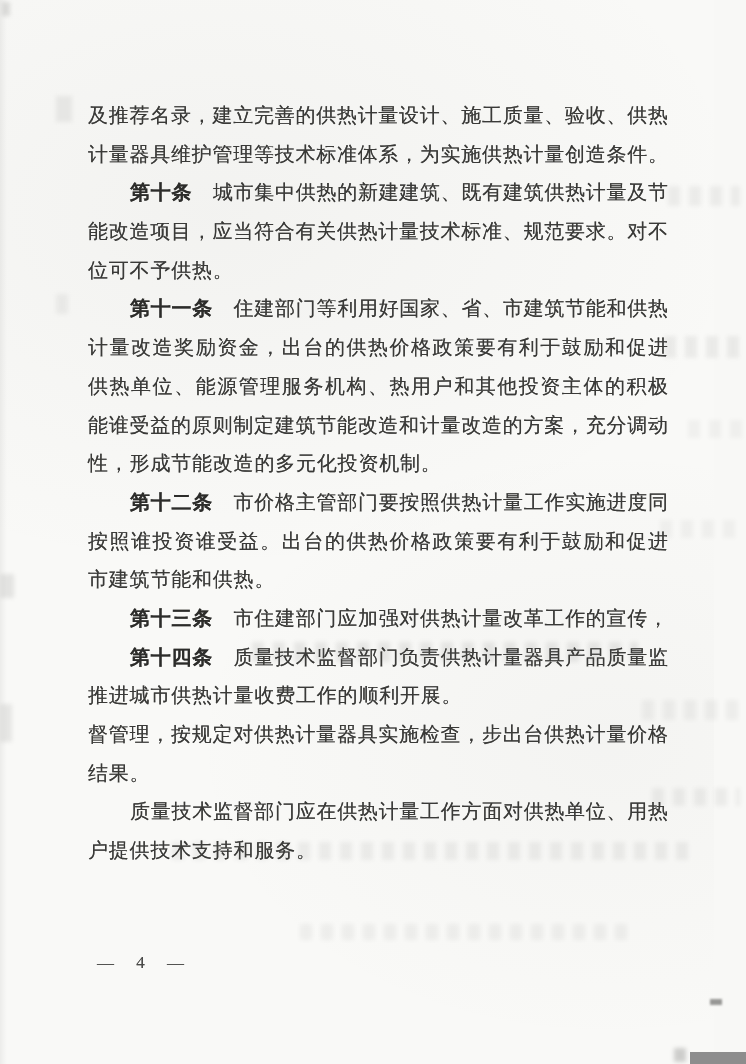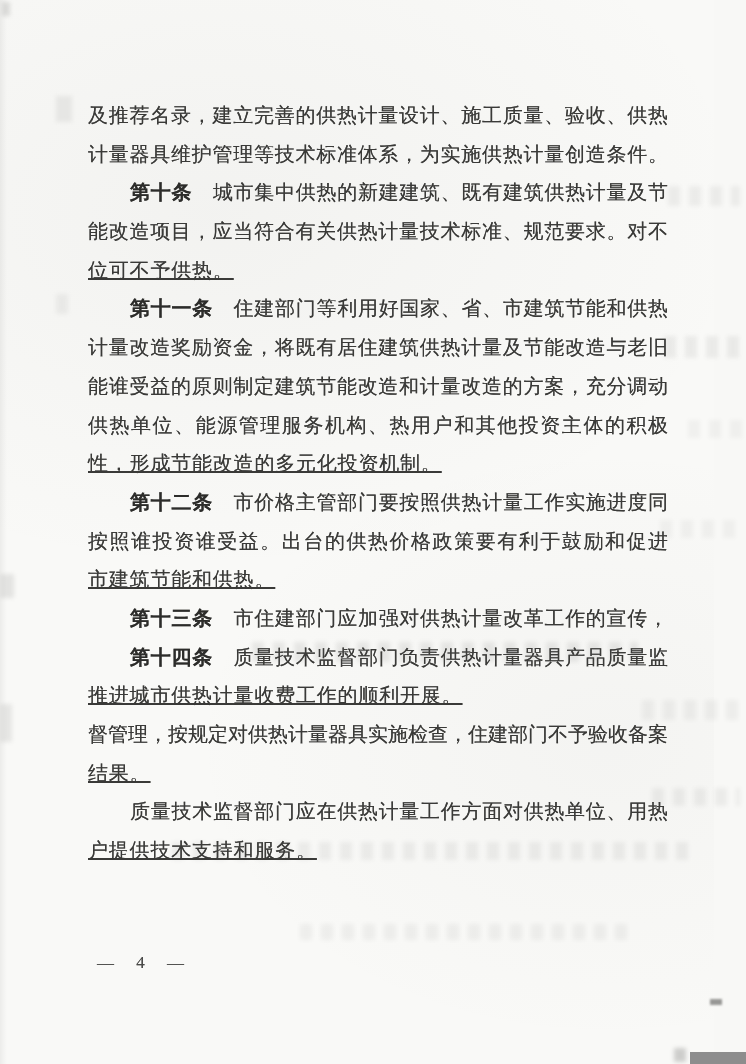--- a/index.html
+++ b/index.html
@@ -33,21 +33,21 @@
     font-size: 20px;
     color: var(--ink, #3a3a38);
     white-space: normal;
     text-shadow: 0 0 0.6px rgba(58,58,56,0.75);
   }
   .line.just {
     text-align: justify;
     text-align-last: justify;
   }
   .line.ind { text-indent: 42px; }
-  .line.plain { letter-spacing: 0.8px; text-decoration: underline; }
+  .line.plain { letter-spacing: 0.8px; }
 
   .line b {
     font-family: Liberation Serif, serif;
     font-weight: 700;
     color: #2c2c2a;
   }
 
   .footer {
     position: absolute;
     left: 97px; top: 951px;
@@ -89,31 +89,31 @@
 
 <div class="page" style="background-color: rgb(249, 249, 247);">
 
   <div class="textblock" id="lines">
       <div class="line just"><span>及推荐名录，建立完善的供热计量设计、施工质量、验收、供热</span></div>
       <div class="line just"><span>计量器具维护管理等技术标准体系，为实施供热计量创造条件。</span></div>
       <div class="line just ind"><b>第十条</b><span>　城市集中供热的新建建筑、既有建筑供热计量及节</span></div>
       <div class="line just"><span>能改造项目，应当符合有关供热计量技术标准、规范要求。对不</span></div>
       <div class="line plain"><span>位可不予供热。</span></div>
       <div class="line just ind"><b>第十一条</b><span>　住建部门等利用好国家、省、市建筑节能和供热</span></div>
-      <div class="line just"><span>计量改造奖励资金，将既有居住建筑供热计量及节能改造与老旧</span></div>
+      <div class="line just"><span>计量改造奖励资金，出台的供热价格政策要有利于鼓励和促进</span></div>
+      <div class="line just"><span>供热单位、能源管理服务机构、热用户和其他投资主体的积极</span></div>
       <div class="line just"><span>能谁受益的原则制定建筑节能改造和计量改造的方案，充分调动</span></div>
-      <div class="line just"><span>供热单位、能源管理服务机构、热用户和其他投资主体的积极</span></div>
       <div class="line plain"><span>性，形成节能改造的多元化投资机制。</span></div>
       <div class="line just ind"><b>第十二条</b><span>　市价格主管部门要按照供热计量工作实施进度同</span></div>
       <div class="line just"><span>按照谁投资谁受益。出台的供热价格政策要有利于鼓励和促进</span></div>
       <div class="line plain"><span>市建筑节能和供热。</span></div>
       <div class="line just ind"><b>第十三条</b><span>　市住建部门应加强对供热计量改革工作的宣传，</span></div>
       <div class="line just ind"><b>第十四条</b><span>　质量技术监督部门负责供热计量器具产品质量监</span></div>
       <div class="line plain"><span>推进城市供热计量收费工作的顺利开展。</span></div>
-      <div class="line just"><span>督管理，按规定对供热计量器具实施检查，住建部门不予验收备案</span></div>
+      <div class="line just"><span>督管理，按规定对供热计量器具实施检查，步出台供热计量价格</span></div>
       <div class="line plain"><span>结果。</span></div>
       <div class="line just ind"><span>质量技术监督部门应在供热计量工作方面对供热单位、用热</span></div>
       <div class="line plain"><span>户提供技术支持和服务。</span></div>
     </div>
 
   <div class="footer">— 4 —</div>
 
   <div class="blob" style="left:2px;   top:2px;   width:8px;   height:14px; opacity:.30"></div>
   <div class="blob" style="left:56px;  top:96px;  width:16px;  height:26px; opacity:.16"></div>
   <div class="smudge" style="left:668px; top:186px; width:72px;  height:20px; opacity:.14"></div>

